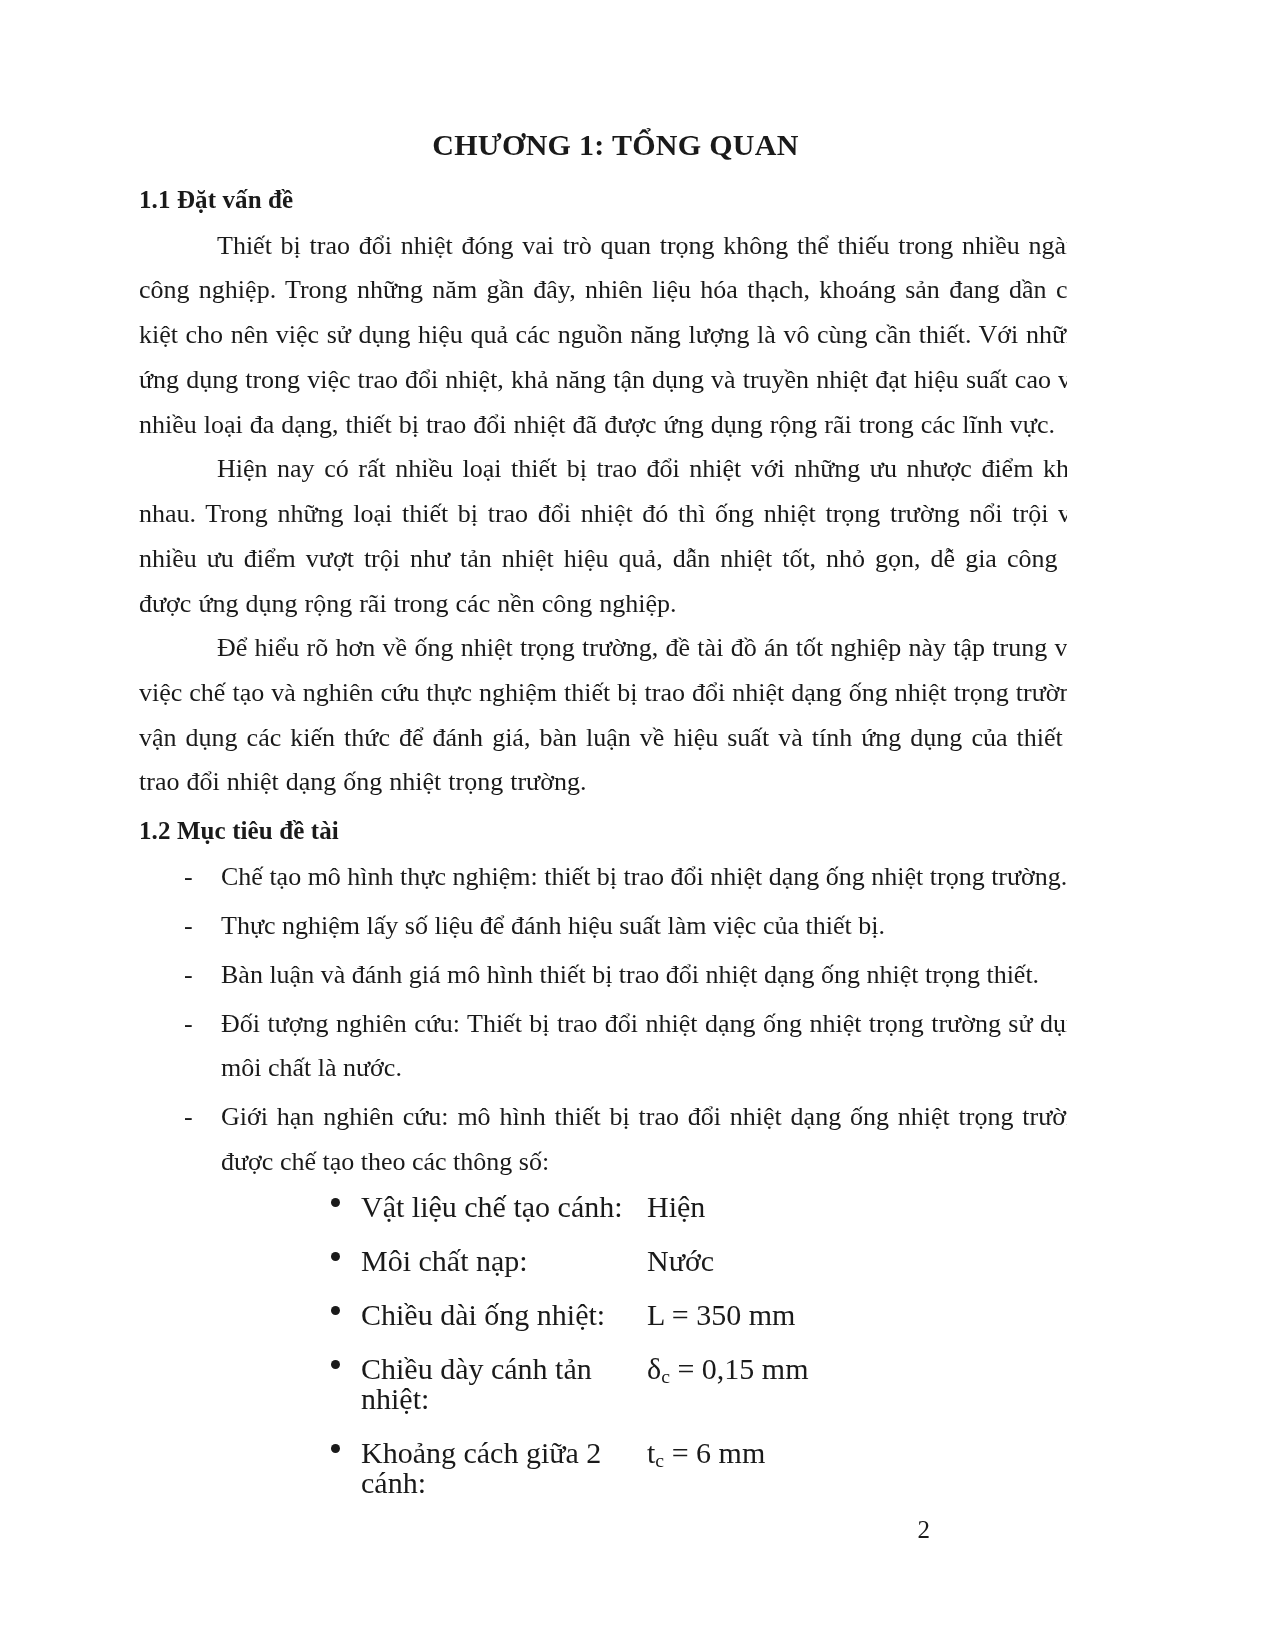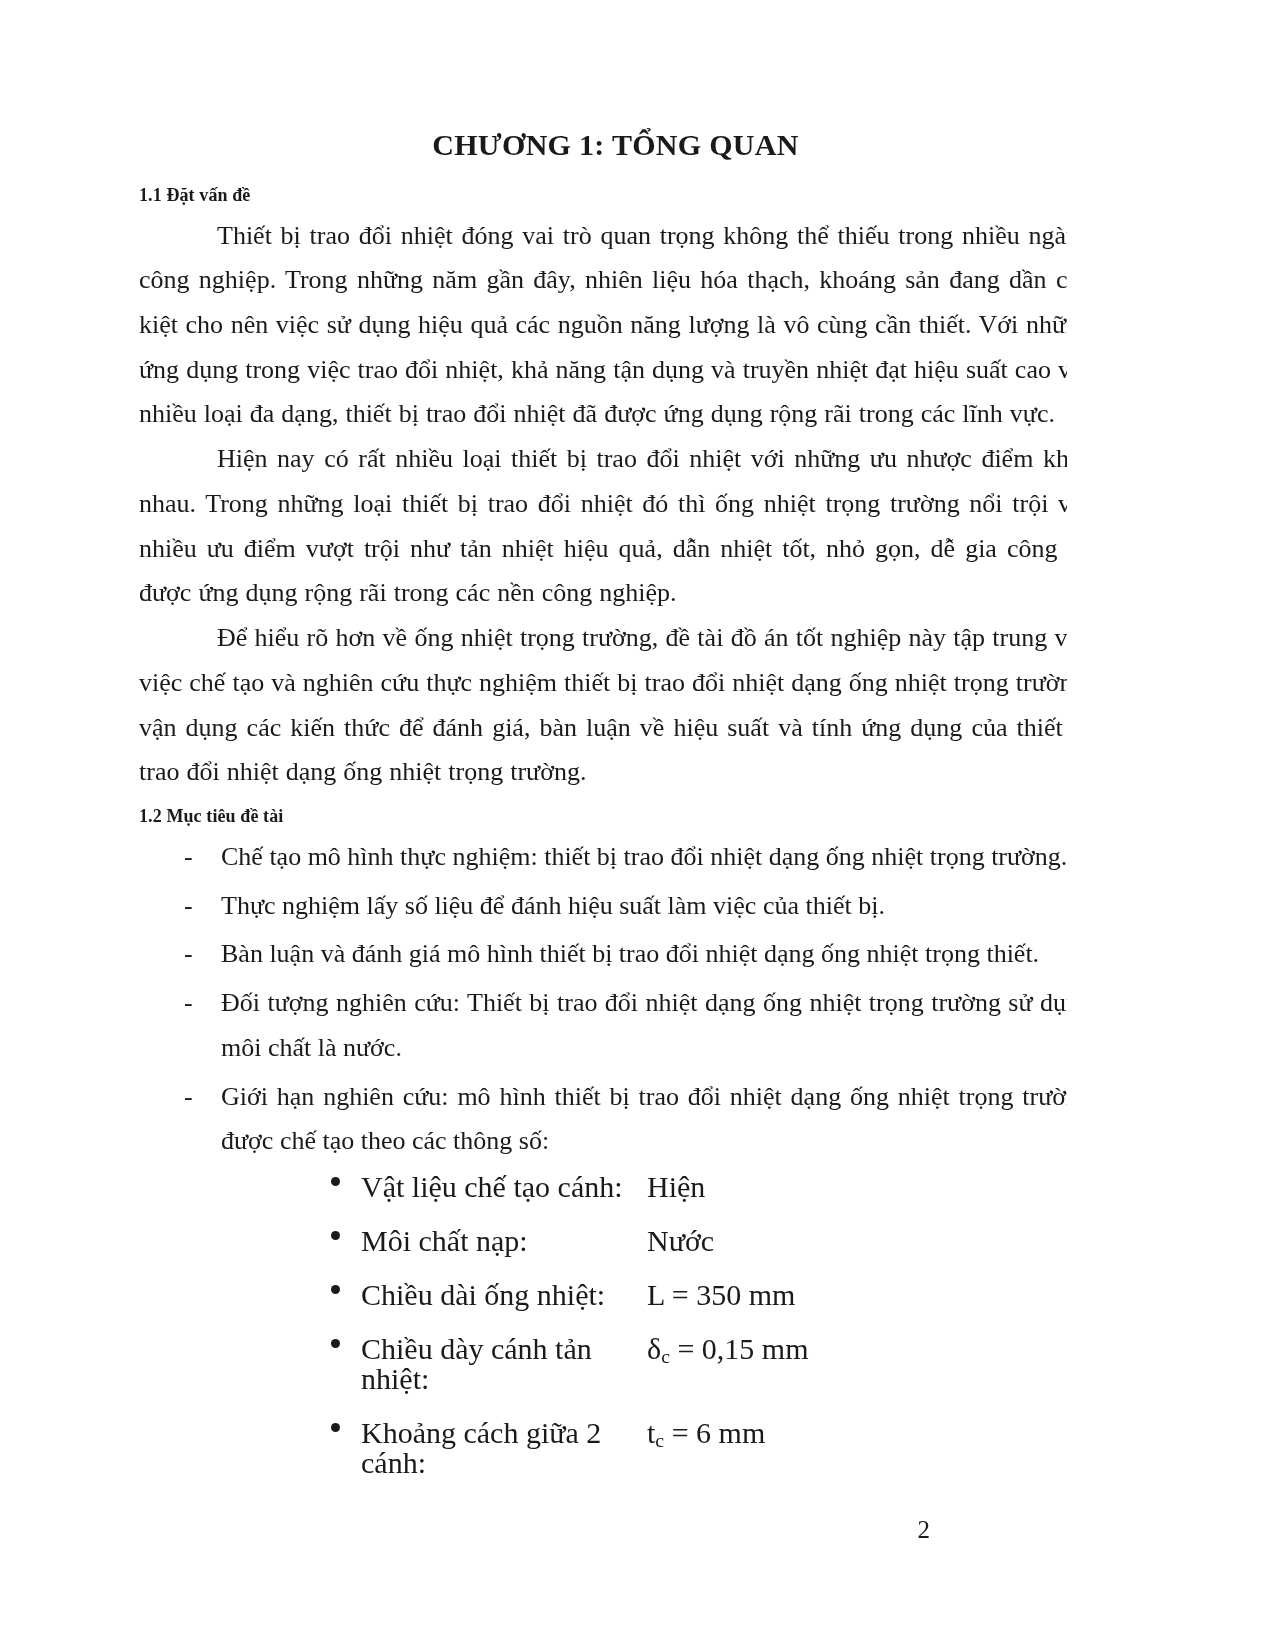--- a/index.html
+++ b/index.html
@@ -27,21 +27,21 @@
   .chapter-title {
     text-align: center;
     font-weight: bold;
     font-size: 30px;
     letter-spacing: 0.3px;
     margin: 0 0 18px 0;
     line-height: 1.25;
   }
   .section-heading {
     font-weight: bold;
-    font-size: 18px;
+    font-size: 25px;
     margin: 8px 0 6px 0;
     line-height: 1.45;
     letter-spacing: 0.1px;
   }
   p.body-par {
     font-size: 26px;
     line-height: 1.72;
     margin: 0;
     text-align: justify;
     text-indent: 78px;

